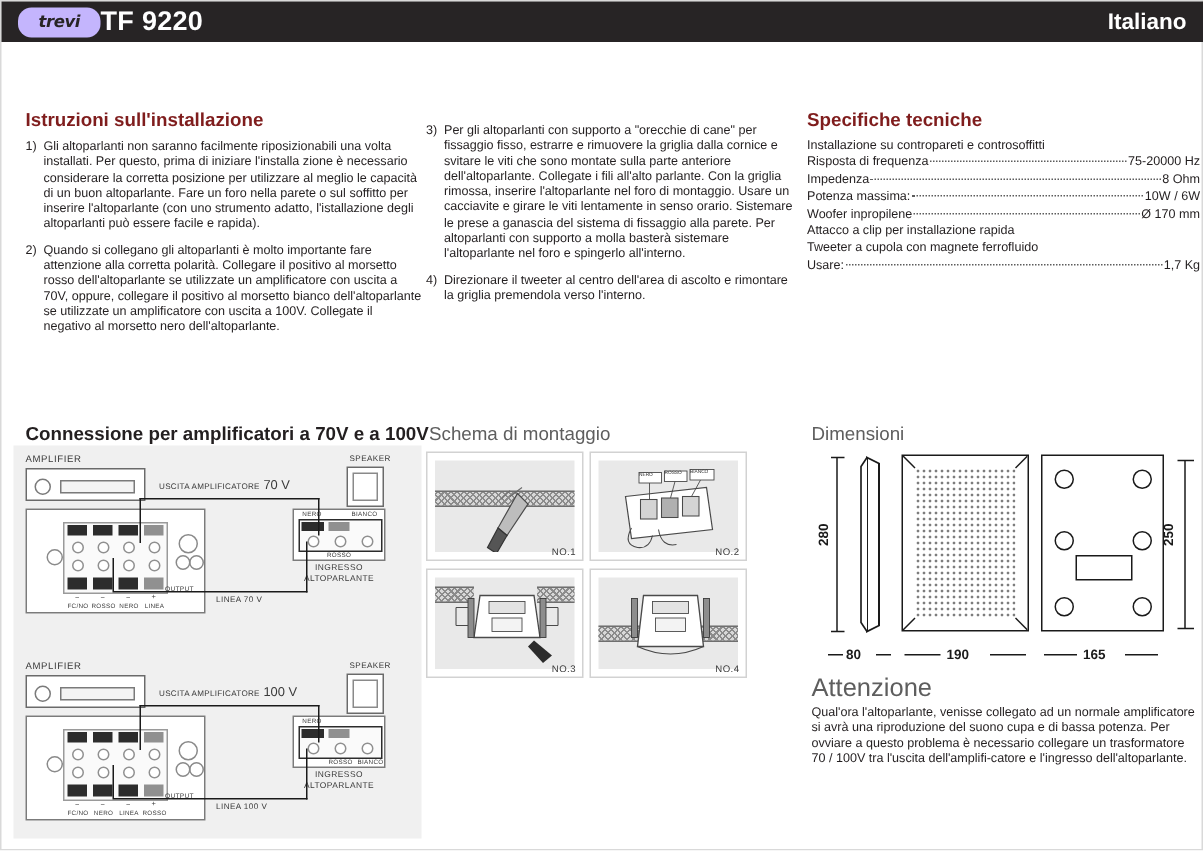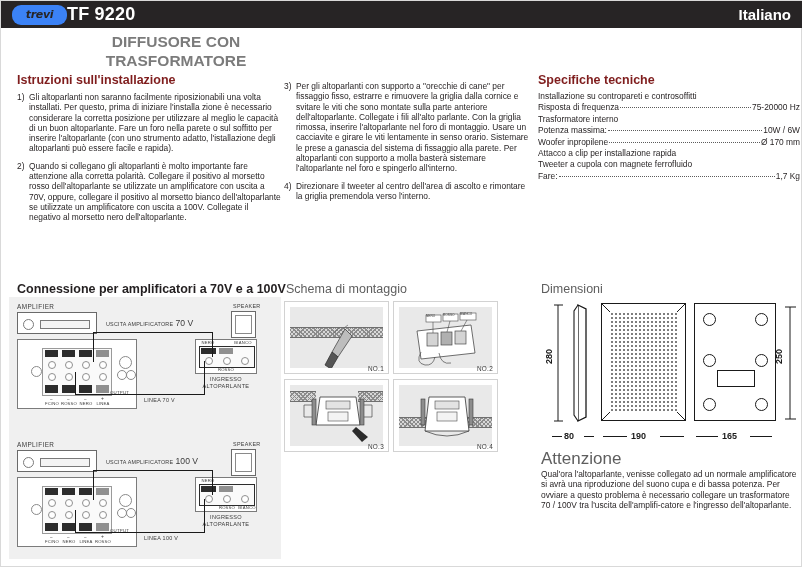--- a/index.html
+++ b/index.html
@@ -13,21 +13,21 @@
   }
   .page{position:absolute;inset:0;border:1px solid #d9d9d9;box-sizing:border-box;}
 
   
   .topbar{
     position:absolute;left:0;top:0;width:802px;height:27px;
     background:#272425;display:flex;align-items:center;
   }
   .logo{
     margin-left:11px;width:55px;height:20px;border-radius:9px;
-    background:#3b82f6;color:#272425;
+    background:#c4b5fd;color:#272425;
     display:flex;align-items:center;justify-content:center;
     font-size:11px;font-style:italic;font-weight:bold;letter-spacing:-.3px;
     font-family:"DejaVu Sans", sans-serif;
   }
   .model{
     color:#ffffff;font-size:18px;font-weight:bold;
     letter-spacing:.2px;
   }
   .lang{
     position:absolute;right:12px;color:#ffffff;font-size:15px;font-weight:bold;
@@ -147,21 +147,20 @@
 <body>
 
 <div class="page">
 
   <div class="topbar">
     <div class="logo">trevi</div>
     <div class="model">TF 9220</div>
     <div class="lang">Italiano</div>
   </div>
 
-  <div class="prod-title">DIFFUSORE CON TRASFORMATORE</div>
 
   <div id="col-left">
     <div class="sec-h" style="margin-bottom:5px;">Istruzioni sull'installazione</div>
     <ul class="ol body-txt">
       <li>
         <span class="num">1)</span>
         <span class="txt">Gli altoparlanti non saranno facilmente riposizionabili una volta installati. Per questo, prima di iniziare l'installa zione è necessario considerare la corretta posizione per utilizzare al meglio le capacità di un buon altoparlante. Fare un foro nella parete o sul soffitto per inserire l'altoparlante (con uno strumento adatto, l'istallazione degli altoparlanti può essere facile e rapida).</span>
       </li>
       <li style="margin-top:6px;">
         <span class="num">2)</span>
@@ -187,41 +186,43 @@
     <div class="sec-h" style="margin-bottom:4px;">Specifiche tecniche</div>
 
     <div class="spec-row plain">
       <span class="lbl">Installazione su contropareti e controsoffitti</span>
     </div>
     <div class="spec-row">
       <span class="lbl">Risposta di frequenza</span>
       <span class="dots"></span>
       <span class="val">75-20000 Hz</span>
     </div>
-    <div class="spec-row plain">
-      <span class="lbl">Trasformatore interno</span>
+    <div class="spec-row">
+      <span class="lbl">Impedenza</span>
+      <span class="dots"></span>
+      <span class="val">8 Ohm</span>
     </div>
     <div class="spec-row">
       <span class="lbl">Potenza massima:</span>
       <span class="dots"></span>
       <span class="val">10W / 6W</span>
     </div>
     <div class="spec-row">
       <span class="lbl">Woofer inpropilene</span>
       <span class="dots"></span>
       <span class="val">Ø 170 mm</span>
     </div>
     <div class="spec-row plain">
       <span class="lbl">Attacco a clip per installazione rapida</span>
     </div>
     <div class="spec-row plain">
       <span class="lbl">Tweeter a cupola con magnete ferrofluido</span>
     </div>
     <div class="spec-row">
-      <span class="lbl">Fare:</span>
+      <span class="lbl">Usare:</span>
       <span class="dots"></span>
       <span class="val">1,7 Kg</span>
     </div>
   </div>
 
   <div id="conn-title">Connessione per amplificatori a 70V e a 100V</div>
   <div id="conn-panel">
 
     <div class="diagram" style="top:2px;">
       <div class="amp-label" style="left:8px;top:4px;">AMPLIFIER</div>

